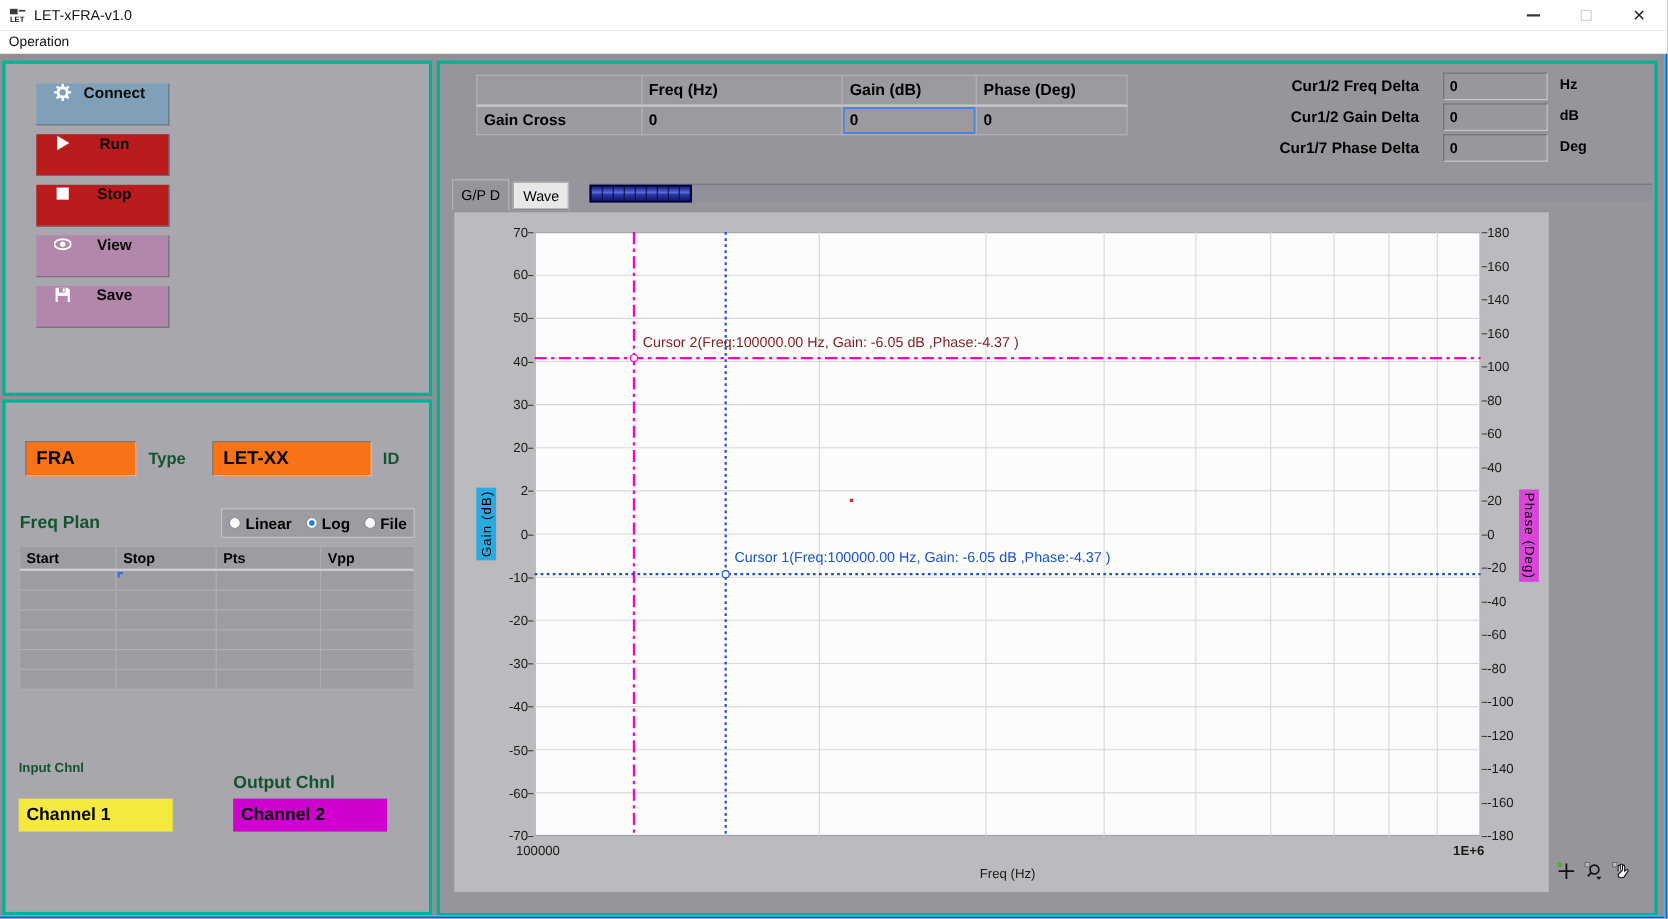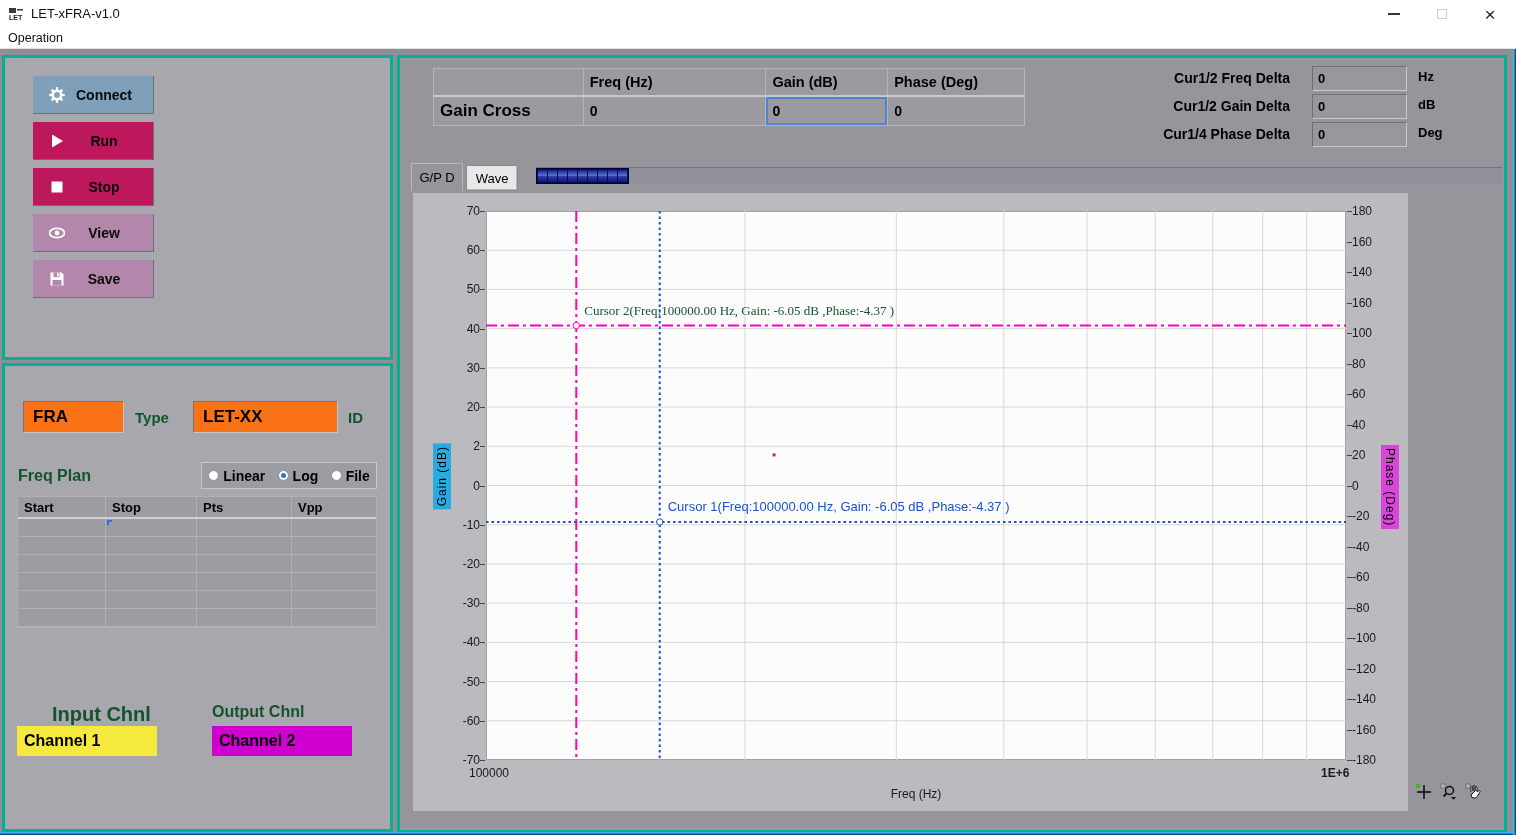--- a/index.html
+++ b/index.html
@@ -22,26 +22,26 @@
   #menubar { position:absolute; left:0; top:28px; width:1516px; height:21px; background:#ffffff; border-bottom:1px solid #e3e3e3; }
   #menu-operation { position:absolute; left:8px; top:3px; font-size:12.5px; color:#111; }
 
   
   .panel { position:absolute; border:3px solid #00b294; }
   #panel-buttons  { left:2px; top:55px; width:391px; height:305px; background:#a7a7ad; }
   #panel-config   { left:2px; top:363px; width:391px; height:469px; background:#a7a7ad; }
   #panel-main     { left:397px; top:55px; width:1110px; height:778px; background:#95959b; }
 
   
-  .tbtn { position:absolute; left:28px; width:121px; height:38px; display:flex; align-items:center;
+  .tbtn { position:absolute; left:28px; width:121px; height:38px; display:flex; align-items:flex-start;
           border-bottom:1px solid #6e6e74; border-right:1px solid #6e6e74; cursor:default; }
   .tbtn .icn { width:16px; height:16px; margin-left:16px; }
   .tbtn .lbl { flex:1; text-align:center; margin-right:10px; font-weight:bold; font-size:14px; color:#0a0a0a; }
   .tbtn.blue  { background:#7fa0b8; }
-  .tbtn.green { background:#be185d; }
+  .tbtn.green { background:#b91c1c; }
   .tbtn.mauve { background:#b287ab; }
 
   
   .inset-field { position:absolute; background:#f97316; border:1px solid #76767c;
                  border-bottom-color:#c4c4ca; border-right-color:#c4c4ca;
                  font-weight:bold; font-size:17px; color:#000; padding-left:9px; }
   .cfg-label { position:absolute; font-weight:bold; color:#14532d; }
 
   #radio-row { position:absolute; left:196px; top:96px; width:176px; height:27px; background:#9c9ca2;
                border:1px solid #c6c6cc; display:flex; align-items:center; justify-content:space-around; }
@@ -59,21 +59,21 @@
   #sel-mark { position:absolute; left:89px; top:1px; width:5px; height:5px; border-left:2px solid #3a6fd8; border-top:2px solid #3a6fd8; }
 
   .chnl-value { position:absolute; height:30px; width:140px; font-weight:bold; font-size:16px; color:#000; padding:6px 0 0 7px; }
   #input-chnl-value { background:#f6e93d; }
   #output-chnl-value { background:#cf00cf; }
 
   
   #cross-table { position:absolute; left:33px; top:10px; width:592px; border:1px solid #b4b4ba; background:#9a9aa0; border-collapse:collapse; }
   #cross-table td { border:1px solid #b4b4ba; font-size:14px; color:#000; padding:4px 6px; height:27px; }
   #cross-table tr.hdr td { font-weight:bold; font-size:14.5px; border-bottom:2px solid #c9c9cf; }
-  #cross-table td.rowlbl { font-weight:bold; font-size:17px; }
+  #cross-table td.rowlbl { font-weight:bold; font-size:14px; }
   #cross-table td.val { font-weight:600; }
   #cross-table td.sel { box-shadow:inset 0 0 0 2px #4a86d8; }
   .cw0 { width:150px; } .cw1 { width:183px; } .cw2 { width:122px; } .cw3 { width:137px; }
 
   
   .delta-row { position:absolute; left:742px; width:360px; height:26px; }
   .delta-label { position:absolute; right:212px; top:4px; font-weight:bold; font-size:14px; color:#000000; white-space:nowrap; }
   .delta-box { position:absolute; left:170px; top:0; width:95px; height:25px; background:#97979d;
                border:1px solid #6f6f75; border-bottom-color:#c9c9cf; border-right-color:#c9c9cf;
                font-weight:bold; font-size:13px; color:#000; padding:4px 0 0 5px; }
@@ -254,21 +254,21 @@
           </div>
           <div class="drow">
             <div class="dcell c0"></div>
             <div class="dcell c1"></div>
             <div class="dcell c2"></div>
             <div class="dcell c3"></div>
           </div>
         </div>
     </div>
 
-    <div class="cfg-label" style="left:12px; top:337px; font-size:20px;margin-left:35px;">Input Chnl</div>
+    <div class="cfg-label" style="left:12px; top:325px; font-size:12px;">Input Chnl</div>
     <div class="chnl-value" id="input-chnl-value" style="left:12px; top:360px;">Channel 1</div>
     <div class="cfg-label" style="left:207px; top:337px; font-size:16px;">Output Chnl</div>
     <div class="chnl-value" id="output-chnl-value" style="left:207px; top:360px;">Channel 2</div>
   </div>
 
   <div class="panel" id="panel-main">
 
     <table id="cross-table">
       <tbody>
           <tr class="hdr">
@@ -290,21 +290,21 @@
       <span class="delta-label">Cur1/2 Freq Delta</span>
       <div class="delta-box">0</div>
       <span class="delta-unit">Hz</span>
     </div>
     <div class="delta-row" style="top:36px">
       <span class="delta-label">Cur1/2 Gain Delta</span>
       <div class="delta-box">0</div>
       <span class="delta-unit">dB</span>
     </div>
     <div class="delta-row" style="top:64px">
-      <span class="delta-label">Cur1/4 Phase Delta</span>
+      <span class="delta-label">Cur1/7 Phase Delta</span>
       <div class="delta-box">0</div>
       <span class="delta-unit">Deg</span>
     </div>
 
     <div id="tab-gpd">G/P D</div>
     <div id="tab-wave">Wave</div>
     <div id="progress-track">
       <div id="progress-fill">
           <div class="pseg"></div>
           <div class="pseg"></div>
@@ -349,21 +349,21 @@
           <line x1="173.72" y1="0" x2="173.72" y2="549" stroke="#1a52c8" stroke-width="2" stroke-dasharray="2.5 3"></line>
           <circle cx="173.72" cy="310.9692857142857" r="3.2" fill="#ffffff" stroke="#1a52c8" stroke-width="1"></circle>
           <rect x="286.6" y="242.41285714285715" width="3" height="3" fill="#d03030"></rect>
         </svg>
       <div id="gain-axis-label">Gain (dB)</div>
       <div id="phase-axis-label">Phase (Deg)</div>
       <div class="xtick" id="xtick-0">100000</div>
       <div class="xtick" id="xtick-1">1E+6</div>
       <div id="x-axis-label">Freq (Hz)</div>
       <div id="cursor-labels">
-          <div class="cursor-label" style="color: #14532d; left: 171.3px; top: 109.506px; font-family: Liberation Serif, serif;">Cursor 2(Freq:100000.00 Hz, Gain: -6.05 dB ,Phase:-4.37 )</div>
+          <div class="cursor-label" style="color: #7f1d1d; left: 171.3px; top: 109.506px;">Cursor 2(Freq:100000.00 Hz, Gain: -6.05 dB ,Phase:-4.37 )</div>
           <div class="cursor-label" style="color: rgb(26, 82, 200); left: 254.72px; top: 305.969px;">Cursor 1(Freq:100000.00 Hz, Gain: -6.05 dB ,Phase:-4.37 )</div>
         </div>
     <div class="tick-label tick-left" style="top: 11px;">70</div>
         <div class="tick-dash" style="left: 67px; top: 18px;"></div>
         <div class="tick-label tick-left" style="top: 50.2143px;">60</div>
         <div class="tick-dash" style="left: 67px; top: 57.2143px;"></div>
         <div class="tick-label tick-left" style="top: 89.4286px;">50</div>
         <div class="tick-dash" style="left: 67px; top: 96.4286px;"></div>
         <div class="tick-label tick-left" style="top: 128.643px;">40</div>
         <div class="tick-dash" style="left: 67px; top: 135.643px;"></div>

